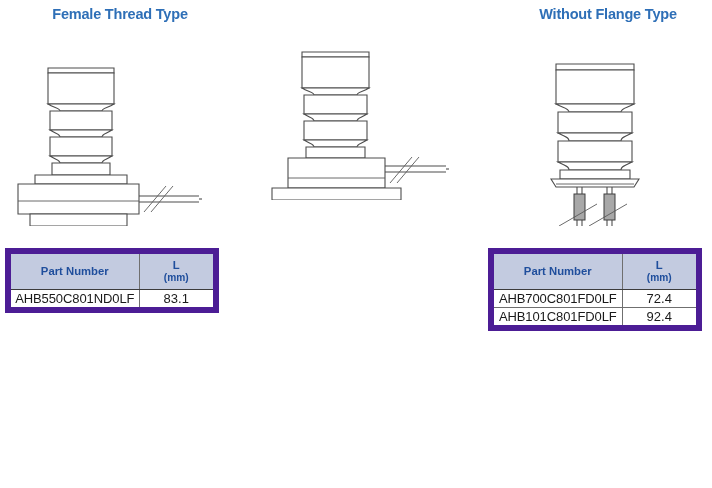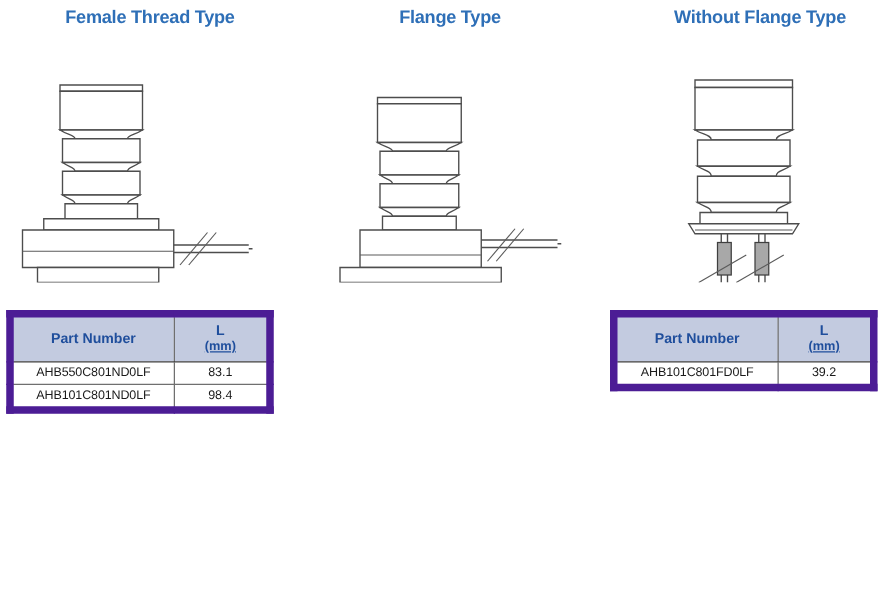--- a/index.html
+++ b/index.html
@@ -46,38 +46,37 @@
   table.ptable {
     width: 100%;
     border-collapse: collapse;
     border: 6px solid #4c1d95;
     background: #fff;
     table-layout: fixed;
   }
   table.ptable th, table.ptable td {
     border: 1px solid #6f6f6f;
     text-align: center;
-    font-size: 10px;
+    font-size: 13px;
     color: #1a1a1a;
     padding: 0;
   }
   table.ptable thead th {
     background: #c3cbe0;
     color: #1f4e9c;
     font-weight: bold;
     font-size: 11.3px;
     height: 38px;
     border-bottom: 1px solid #3c3c3c;
     line-height: 1.15;
   }
   table.ptable thead th .sub {
     display: block;
     font-size: 10.2px;
     font-weight: bold;
-    text-decoration: underline;
   }
   table.ptable tbody td { height: 17px; line-height: 17px; }
   table.ptable tbody td.pn { letter-spacing: -0.1px; }
   table.ptable col.c-pn { width: 63%; }
   table.ptable col.c-l  { width: 37%; }
 
   
   .ln { fill: none; stroke: #4d4d4d; stroke-width: 1.1; }
   .ln-thin { fill: none; stroke: #5a5a5a; stroke-width: 0.9; }
   .fillw { fill: #ffffff; stroke: #4d4d4d; stroke-width: 1.1; }
@@ -133,31 +132,26 @@
               <span>L</span>
               <span class="sub">(mm)</span>
             </th>
           </tr>
         </thead>
         <tbody>
           <tr>
             <td class="pn">AHB550C801ND0LF</td>
             <td>83.1</td>
           </tr>
-          <tr>
-            <td class="pn">AHB101C801ND0LF</td>
-            <td>98.4</td>
-          </tr>
         </tbody>
       </table>
     </div>
   </div>
 
   <div class="col col-2">
-    <div class="col-title">Flange Type</div>
 
     <div class="drawing">
       <svg width="220" height="200" viewBox="0 0 220 200">
 
         <path class="fillw" d="M52,52 L119,52 L119,57 L52,57 Z"></path>
         <path class="fillw" d="M52,57 L119,57 L119,88 L52,88 Z"></path>
         <path class="fillw" d="M52,88 C58,92 64,92 64,95 L107,95 C107,92 113,92 119,88 L52,88 Z"></path>
         <path class="fillw" d="M54,95 L117,95 L117,114 L54,114 Z"></path>
         <path class="fillw" d="M54,114 C60,118 64,118 64,121 L107,121 C107,118 111,118 117,114 L54,114 Z"></path>
         <path class="fillw" d="M54,121 L117,121 L117,140 L54,140 Z"></path>
@@ -187,22 +181,26 @@
           <tr>
             <th>Part Number</th>
             <th>
               <span>L</span>
               <span class="sub">(mm)</span>
             </th>
           </tr>
         </thead>
         <tbody>
           <tr>
+            <td class="pn">AHB700C801FD0LF</td>
+            <td>72.4</td>
+          </tr>
+          <tr>
             <td class="pn">AHB101C801FD0LF</td>
-            <td>39.2</td>
+            <td>92.4</td>
           </tr>
         </tbody>
       </table>
     </div>
   </div>
 
   <div class="col col-3">
     <div class="col-title">Without Flange Type</div>
 
     <div class="drawing">

